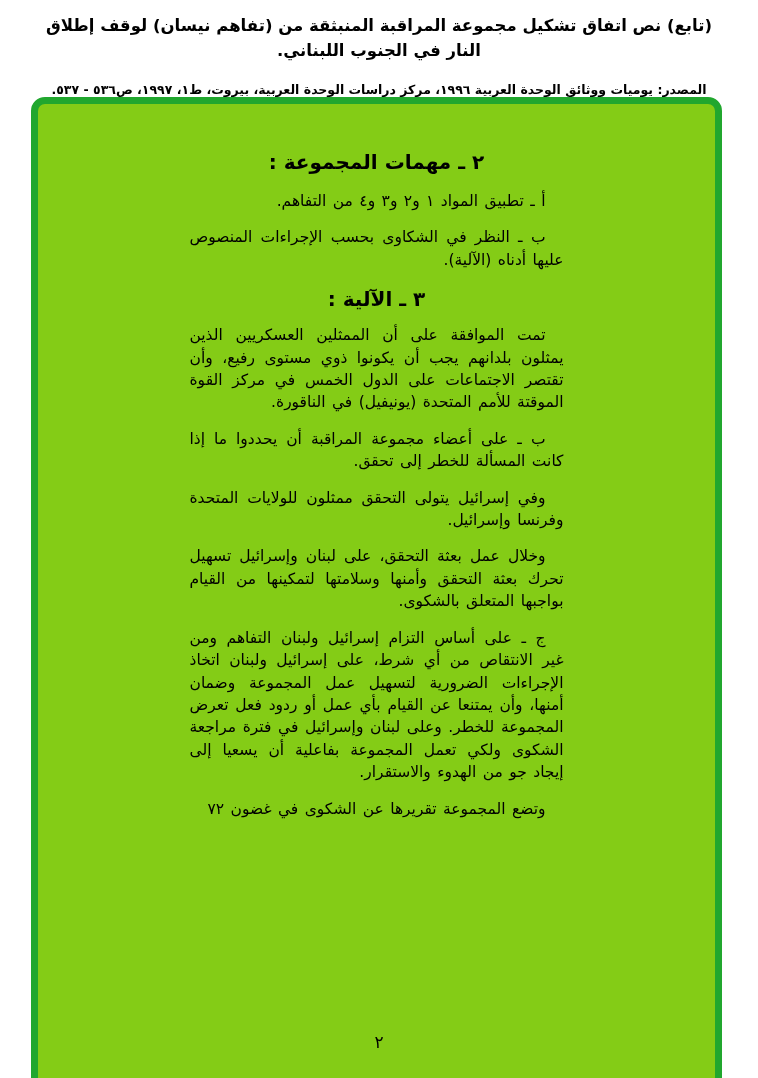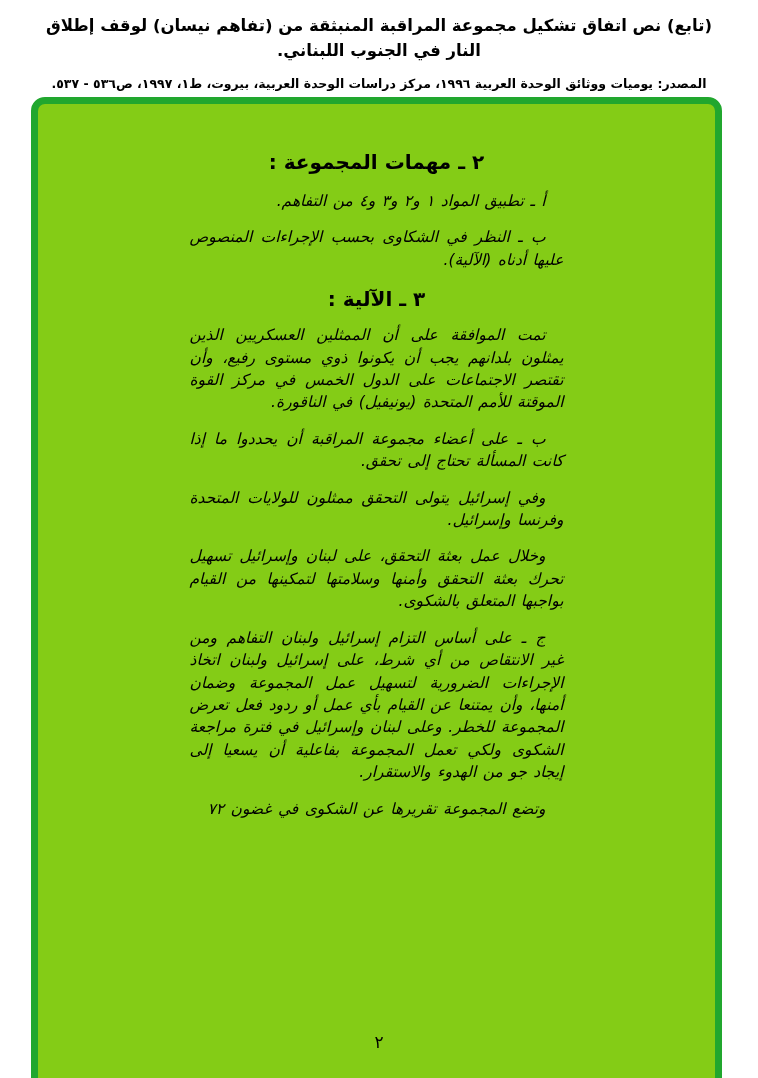--- a/index.html
+++ b/index.html
@@ -25,21 +25,21 @@
   .header-title {
     font-size: 16.5px;
     font-weight: bold;
     line-height: 1.5;
     padding: 0 28px;
     text-align: center;
   }
   .header-source {
     font-size: 12.5px;
     font-weight: bold;
-    margin-top: 12px;
+    margin-top: 18px;
     padding: 0 40px;
   }
   
   .frame {
     position: absolute;
     left: 31px;
     top: 97px;
     width: 691px;
     height: 1040px;
     box-sizing: border-box;
@@ -65,21 +65,20 @@
     margin-top: 4px;
     margin-bottom: 11px;
   }
   .doc-para {
     font-size: 15.5px;
     line-height: 22.4px;
     text-align: justify;
     text-indent: 18px;
     word-spacing: 1.5px;
     margin: 0 0 14px 0;
-    font-style: italic;
   }
   
   .page-number {
     position: absolute;
     left: 0;
     right: 0;
     top: 1032px;
     text-align: center;
     font-size: 17px;
     direction: rtl;
@@ -102,21 +101,21 @@
 
       <p class="doc-para">أ ـ تطبيق المواد ١ و٢ و٣ و٤ من التفاهم.</p>
 
       <p class="doc-para">ب ـ النظر في الشكاوى بحسب الإجراءات المنصوص عليها أدناه (الآلية).</p>
 
       <h2 class="doc-heading second">٣ ـ الآلية :</h2>
 
 
       <p class="doc-para">تمت الموافقة على أن الممثلين العسكريين الذين يمثلون بلدانهم يجب أن يكونوا ذوي مستوى رفيع، وأن تقتصر الاجتماعات على الدول الخمس في مركز القوة الموقتة للأمم المتحدة (يونيفيل) في الناقورة.</p>
 
-      <p class="doc-para">ب ـ على أعضاء مجموعة المراقبة أن يحددوا ما إذا كانت المسألة تحتاج إلى تحقق.</p>
+      <p class="doc-para">ب ـ على أعضاء مجموعة المراقبة أن يحددوا ما إذا كانت المسألة للخطر إلى تحقق.</p>
 
 
       <p class="doc-para">وفي إسرائيل يتولى التحقق ممثلون للولايات المتحدة وفرنسا وإسرائيل.</p>
 
       <p class="doc-para">وخلال عمل بعثة التحقق، على لبنان وإسرائيل تسهيل تحرك بعثة التحقق وأمنها وسلامتها لتمكينها من القيام بواجبها المتعلق بالشكوى.</p>
 
       <p class="doc-para">ج ـ على أساس التزام إسرائيل ولبنان التفاهم ومن غير الانتقاص من أي شرط، على إسرائيل ولبنان اتخاذ الإجراءات الضرورية لتسهيل عمل المجموعة وضمان أمنها، وأن يمتنعا عن القيام بأي عمل أو ردود فعل تعرض المجموعة للخطر. وعلى لبنان وإسرائيل في فترة مراجعة الشكوى ولكي تعمل المجموعة بفاعلية أن يسعيا إلى إيجاد جو من الهدوء والاستقرار.</p>
 
       <p class="doc-para">وتضع المجموعة تقريرها عن الشكوى في غضون ٧٢</p>
 

